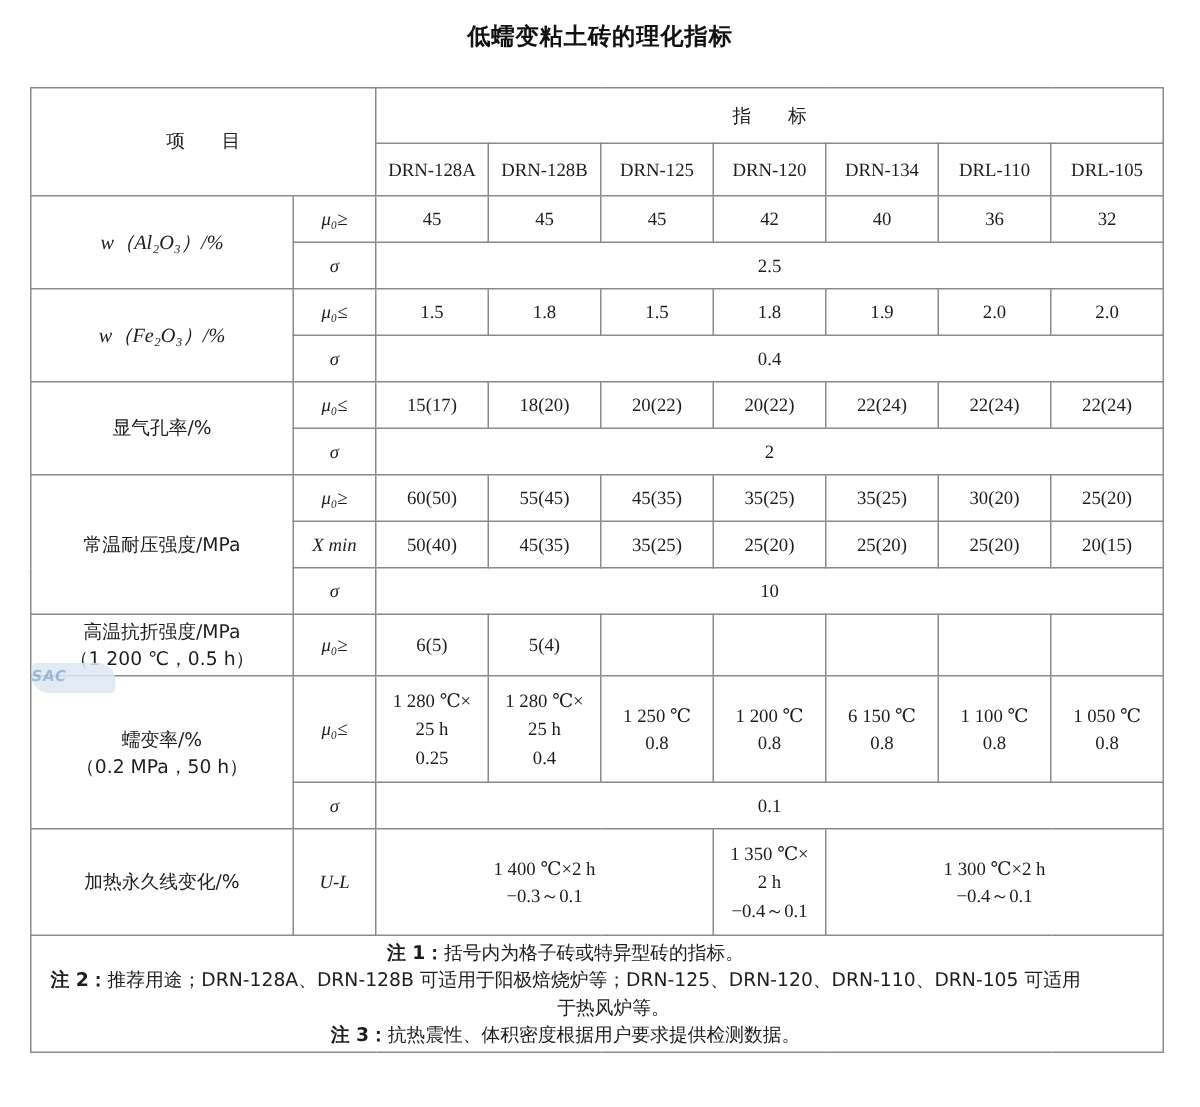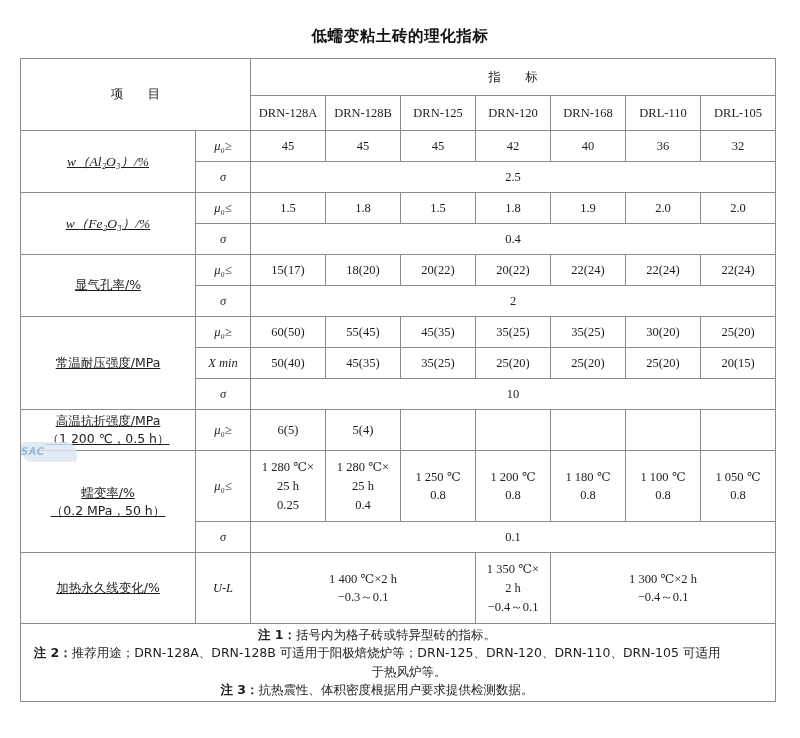--- a/index.html
+++ b/index.html
@@ -17,21 +17,21 @@
     overflow: hidden;
   }
 
   
   .doc-title {
     text-align: center;
     font-family: "DejaVu Sans", "Liberation Sans", sans-serif;
     font-weight: bold;
     font-size: 15.5px;
     letter-spacing: 0.6px;
-    padding-top: 26px;
+    padding-top: 14px;
     padding-bottom: 0;
     color: #111;
   }
 
   
   .table-wrap {
     position: absolute;
     left: 20px;
     top: 58px;
     width: 755px;
@@ -81,21 +81,20 @@
     letter-spacing: 0px;
     margin-left: 40px;
   }
 
   
   .item-name {
     font-size: 13px;
     font-family: "DejaVu Sans", "Liberation Sans", sans-serif;
     padding: 4px 6px;
     line-height: 1.6;
-    text-decoration: underline;
   }
   .item-name .sub {
     display: block;
     font-size: 12.5px;
     text-align: center;
   }
   .item-name.latin {
     font-family: "Liberation Serif", "DejaVu Serif", serif;
     font-size: 13.5px;
     font-style: italic;
@@ -197,21 +196,21 @@
 
     <tr>
       <td class="hdr-item" rowspan="2" colspan="2">项　目</td>
       <td class="hdr-index" colspan="7">指　标</td>
     </tr>
     <tr>
       <td class="hdr-grade">DRN-128A</td>
       <td class="hdr-grade">DRN-128B</td>
       <td class="hdr-grade">DRN-125</td>
       <td class="hdr-grade">DRN-120</td>
-      <td class="hdr-grade">DRN-168</td>
+      <td class="hdr-grade">DRN-134</td>
       <td class="hdr-grade">DRL-110</td>
       <td class="hdr-grade">DRL-105</td>
     </tr>
 
     <tr class="grp-top">
       <td class="item-name latin" rowspan="2">w（Al₂O₃）/%</td>
       <td class="sym">μ₀≥</td>
       <td class="val">45</td>
       <td class="val">45</td>
       <td class="val">45</td>
@@ -316,21 +315,21 @@
       </td>
       <td class="val multi tall">
         <span class="ln">1 250 ℃</span>
         <span class="ln">0.8</span>
       </td>
       <td class="val multi tall">
         <span class="ln">1 200 ℃</span>
         <span class="ln">0.8</span>
       </td>
       <td class="val multi tall">
-        <span class="ln">1 180 ℃</span>
+        <span class="ln">6 150 ℃</span>
         <span class="ln">0.8</span>
       </td>
       <td class="val multi tall">
         <span class="ln">1 100 ℃</span>
         <span class="ln">0.8</span>
       </td>
       <td class="val multi tall">
         <span class="ln">1 050 ℃</span>
         <span class="ln">0.8</span>
       </td>

